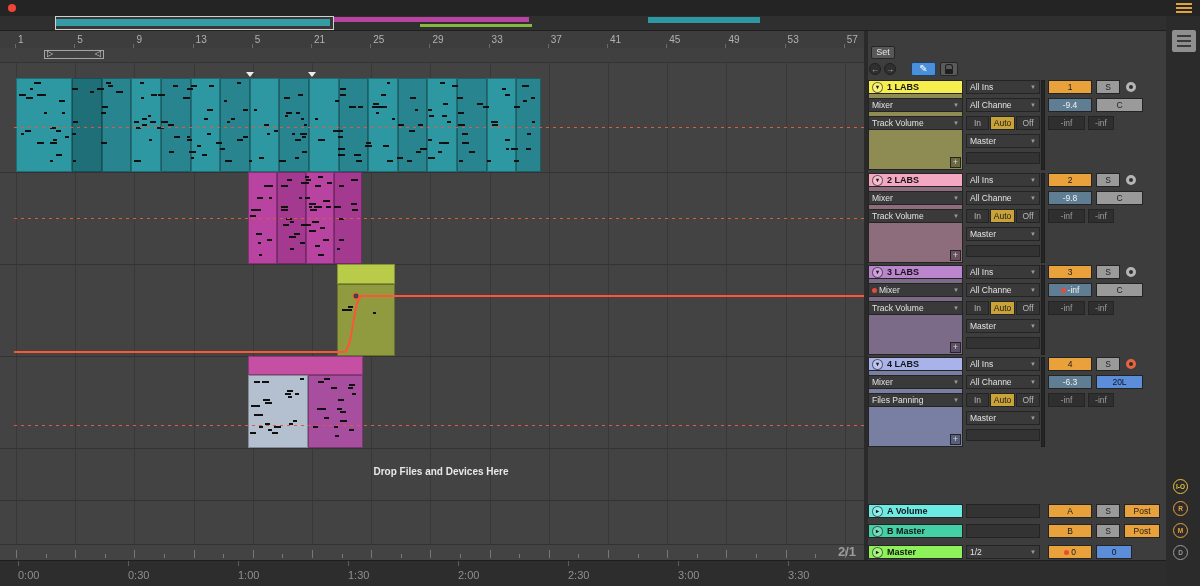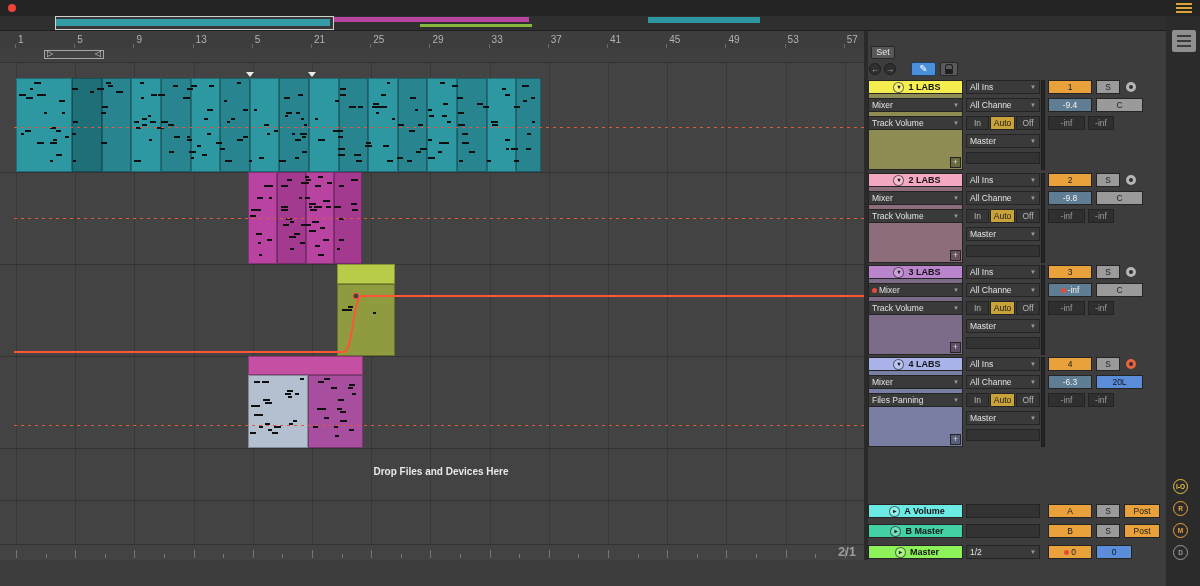--- a/index.html
+++ b/index.html
@@ -47,21 +47,21 @@
     box-sizing:border-box;border-radius:2px;display:flex;flex-direction:column;align-items:center;justify-content:center;}
   .lock-shackle{width:6px;height:4px;border:1.5px solid #1e1e1e;border-bottom:none;border-radius:3px 3px 0 0;}
   .lock-body{width:8px;height:5px;background:#1e1e1e;border-radius:1px;}
   
   .dd{position:absolute;background:#3a3a3a;border:1px solid #242424;color:#e3e3e3;font-size:8.5px;
     display:flex;align-items:center;justify-content:space-between;padding:0 3px;box-sizing:border-box;}
   .dd .car{font-size:6px;color:#9a9a9a;margin-left:2px;}
   .bx{position:absolute;box-sizing:border-box;border:1px solid #242424;font-size:8.5px;
     display:flex;align-items:center;justify-content:center;}
   .nameb{position:absolute;box-sizing:border-box;border:1px solid #242424;font-size:9px;font-weight:bold;color:#141414;
-    display:flex;align-items:center;gap:4px;padding-left:3px;justify-content:center;}
+    display:flex;align-items:center;gap:4px;padding-left:3px;}
   .foldic{width:9px;height:9px;border-radius:50%;border:1px solid rgba(0,0,0,0.55);font-size:6px;line-height:8px;
     text-align:center;color:#1b1b1b;background:rgba(255,255,255,0.25);flex:none;}
   .reddot{width:5px;height:5px;border-radius:50%;background:#e84a3a;flex:none;margin-right:2px;}
   .activ{position:absolute;width:10px;height:10px;border-radius:50%;background:#2e2e2e;box-sizing:border-box;}
   .plusb{position:absolute;width:11px;height:11px;background:rgba(0,0,0,0.25);border:1px solid #242424;color:#d8d8d8;
     font-size:9px;line-height:9px;text-align:center;box-sizing:border-box;}
   .meterstrip{position:absolute;width:4px;background:#262626;border:1px solid #1d1d1d;box-sizing:border-box;}
   .vdiv{position:absolute;background:#2a2a2a;}
   
   .time-ruler{position:absolute;left:0;top:560px;width:1200px;height:26px;background:#2d2d2d;border-top:1px solid #1e1e1e;}
@@ -673,20 +673,38 @@
         <span>Master</span>
       </div>
       <div class="dd" style="left: 966px; top: 545px; width: 74px; height: 14px;">
         <span style="display: flex; align-items: center; overflow: hidden; white-space: nowrap;">1/2</span>
         <span class="car">▼</span>
       </div>
       <div class="bx" style="left: 1048px; top: 545px; width: 44px; height: 14px; background: rgb(233, 162, 59); color: rgb(26, 26, 26);"><span class="reddot"></span>0</div>
       <div class="bx" style="left: 1096px; top: 545px; width: 36px; height: 14px; background: rgb(91, 141, 217); color: rgb(15, 20, 38);">0</div>
     </div>
 
+  <div class="time-ruler" id="timeRuler">
+      <div class="time-label" style="left: 18px;">0:00</div>
+      <div class="time-tick" style="left: 18px;"></div>
+      <div class="time-label" style="left: 128px;">0:30</div>
+      <div class="time-tick" style="left: 128px;"></div>
+      <div class="time-label" style="left: 238px;">1:00</div>
+      <div class="time-tick" style="left: 238px;"></div>
+      <div class="time-label" style="left: 348px;">1:30</div>
+      <div class="time-tick" style="left: 348px;"></div>
+      <div class="time-label" style="left: 458px;">2:00</div>
+      <div class="time-tick" style="left: 458px;"></div>
+      <div class="time-label" style="left: 568px;">2:30</div>
+      <div class="time-tick" style="left: 568px;"></div>
+      <div class="time-label" style="left: 678px;">3:00</div>
+      <div class="time-tick" style="left: 678px;"></div>
+      <div class="time-label" style="left: 788px;">3:30</div>
+      <div class="time-tick" style="left: 788px;"></div>
+    </div>
 
   <div class="right-edge">
     <div class="panel-toggle">
         <i></i>
         <i></i>
         <i></i>
       </div>
     <div id="sideToggles">
         <div class="side-circ" style="top: 463px; border: 1.5px solid rgb(232, 196, 60); color: rgb(232, 196, 60);">I-O</div>
         <div class="side-circ" style="top: 485px; border: 1.5px solid rgb(232, 162, 60); color: rgb(232, 162, 60);">R</div>

